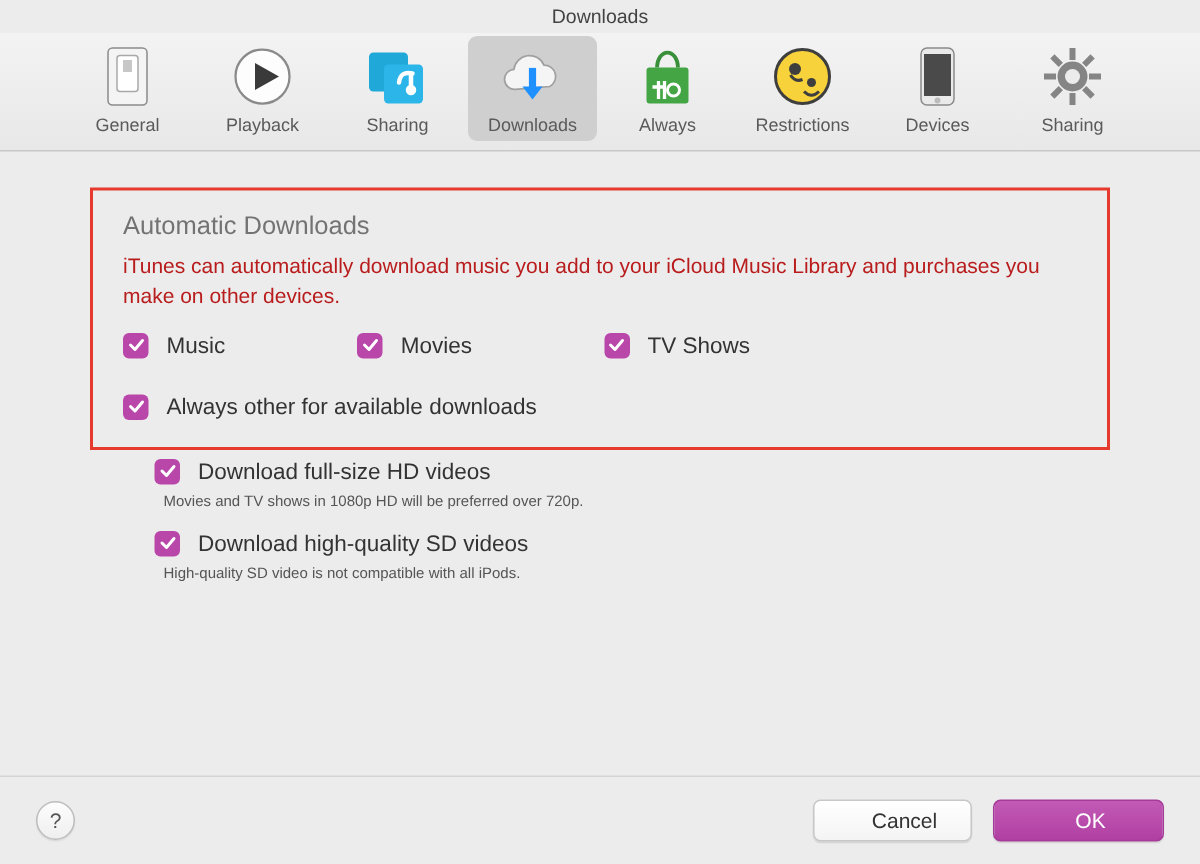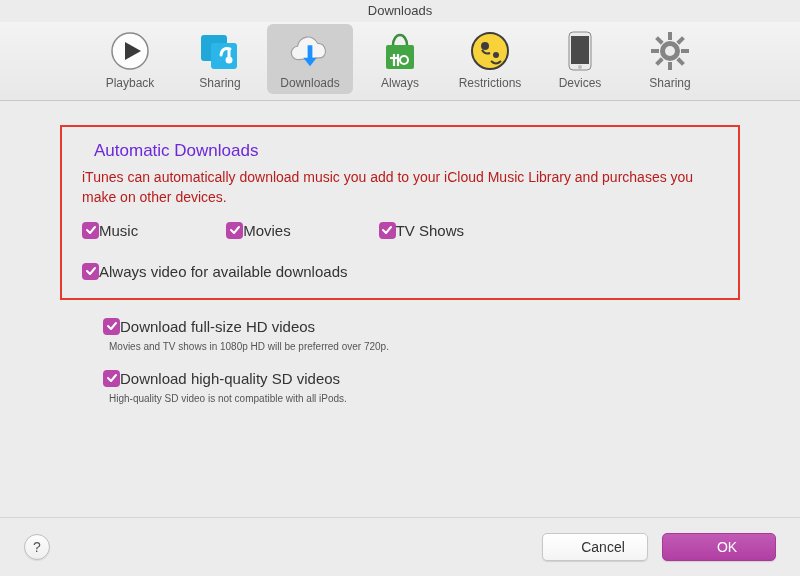--- a/index.html
+++ b/index.html
@@ -51,59 +51,58 @@
     padding:24px 48px 0 48px;
   }
   .highlight{
     border:2px solid #e63a2e;
     padding:14px 20px 18px 20px;
     margin:0 12px 6px 12px;
   }
   .section-title{
     font-size:17px;
     font-weight:500;
-    color:#6d28d9;
+    color:#737373;
     margin-bottom:6px;
-    margin-left:12px;
   }
   .section-desc{
     font-size:14px;
     color:#b91c1c;
     line-height:1.45;
     margin-bottom:14px;
   }
   .check-row{
     display:flex;
     gap:88px;
     margin-bottom:24px;
   }
   .check-item{
     display:flex;
     align-items:center;
-    gap:0;
+    gap:12px;
     font-size:15px;
     color:#333;
   }
   .check-item.standalone{
     margin-top:6px;
     margin-bottom:0;
   }
   .checkbox{
     width:17px;height:17px;
     border-radius:4px;
     background:#b946a9;
     display:flex;align-items:center;justify-content:center;
     flex-shrink:0;
   }
   .checkbox svg{display:block;}
   .below{
     padding:0 34px;
   }
   .below .check-item{
-    margin-top:18px;
+    margin-top:2px;
     font-size:15px;
     padding-left:21px;
   }
   .sub-desc{
     margin:6px 0 14px 27px;
     font-size:10px;
     color:#555;
   }
   .footer{
     position:absolute;
@@ -149,20 +148,30 @@
     min-width:96px;
   }
 </style>
 </head>
 <body>
 
 <div class="titlebar">Downloads</div>
 
 <div class="toolbar">
 
+  <div class="tool-item">
+    <div class="tool-icon">
+      <svg width="30" height="40" viewBox="0 0 30 40">
+        <rect x="2" y="1" width="26" height="38" rx="3" fill="#f4f4f4" stroke="#8a8a8a"></rect>
+        <rect x="8" y="6" width="14" height="24" rx="2" fill="#ffffff" stroke="#a8a8a8"></rect>
+        <rect x="12" y="9" width="6" height="8" fill="#c7c7c7"></rect>
+      </svg>
+    </div>
+    <span>General</span>
+  </div>
 
   <div class="tool-item">
     <div class="tool-icon">
       <svg width="40" height="40" viewBox="0 0 40 40">
         <circle cx="20" cy="20" r="18" fill="#fdfdfd" stroke="#8a8a8a" stroke-width="1.5"></circle>
         <polygon points="15,11 31,20 15,29" fill="#3a3a3a"></polygon>
       </svg>
     </div>
     <span>Playback</span>
   </div>
@@ -283,21 +292,21 @@
         <span>TV Shows</span>
       </label>
     </div>
 
     <label class="check-item standalone">
       <span class="checkbox">
         <svg width="12" height="12" viewBox="0 0 12 12">
             <polyline points="2,6 5,9 10,3" fill="none" stroke="#fff" stroke-width="2" stroke-linecap="round" stroke-linejoin="round"></polyline>
           </svg>
       </span>
-      <span>Always video for available downloads</span>
+      <span>Always other for available downloads</span>
     </label>
   </div>
 
   <div class="below">
     <label class="check-item">
       <span class="checkbox">
         <svg width="12" height="12" viewBox="0 0 12 12">
             <polyline points="2,6 5,9 10,3" fill="none" stroke="#fff" stroke-width="2" stroke-linecap="round" stroke-linejoin="round"></polyline>
           </svg>
       </span>

